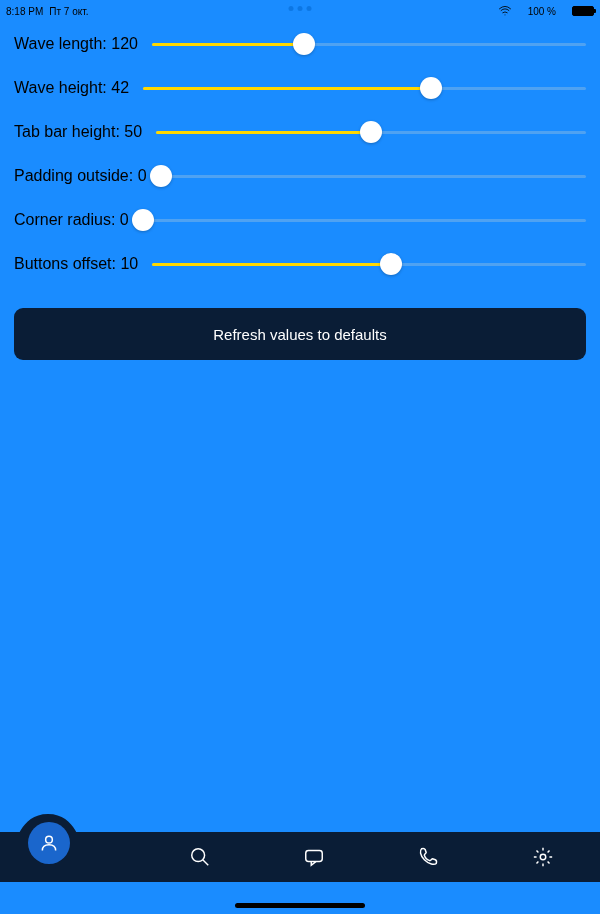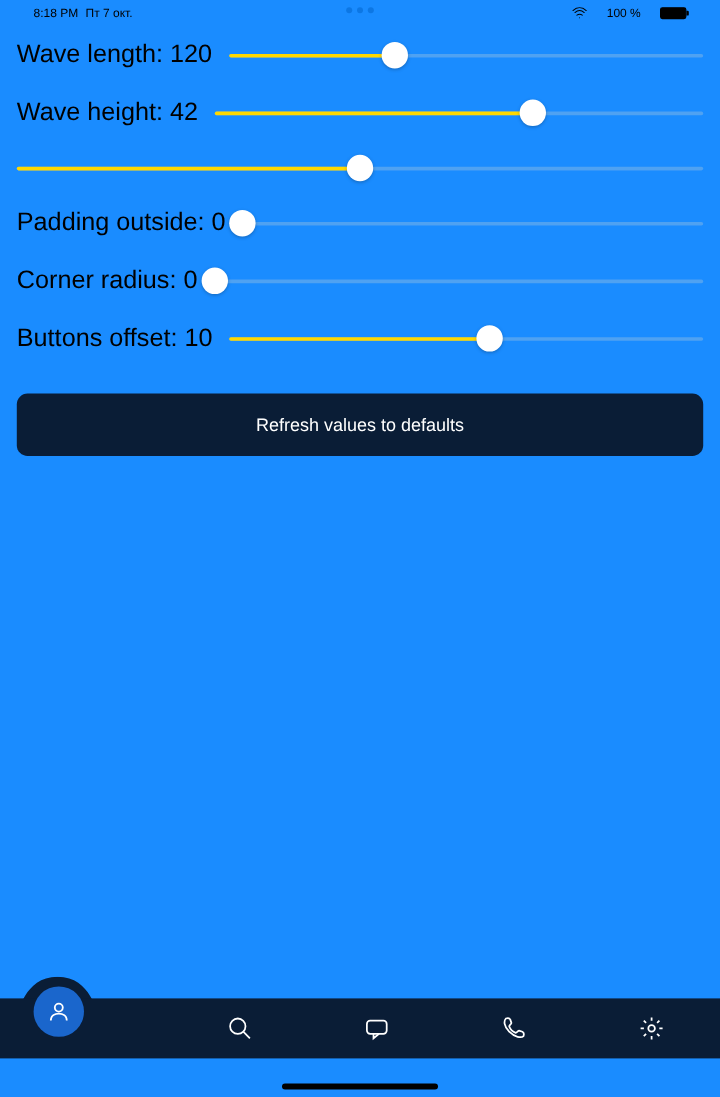--- a/index.html
+++ b/index.html
@@ -7,37 +7,37 @@
     body {
       background: #1a8cff;
       font-family: -apple-system, "Helvetica Neue", Arial, sans-serif;
       position: relative;
     }
     
     .status-bar {
       height: 22px;
       display: flex;
       align-items: center;
-      padding: 0 28px;
+      padding: 0 6px;
       font-size: 10px;
       color: #000;
       justify-content: space-between;
     }
     .status-left { display: flex; gap: 6px; align-items: center; }
     .status-right { display: flex; gap: 16px; align-items: center; }
     .dots { position:absolute; left:50%; top:6px; transform:translateX(-50%); display:flex; gap:4px; }
     .dots span { width:5px; height:5px; border-radius:50%; background:#0066cc88; }
     .wifi { width:14px; height:10px; }
     .battery { width:22px; height:10px; border:1px solid #000; border-radius:2px; position:relative; background:#000; }
     .battery::after { content:""; position:absolute; right:-3px; top:2px; width:2px; height:4px; background:#000; border-radius:0 1px 1px 0; }
 
     
     .settings { padding: 12px 14px 0 14px; }
     .row { display:flex; align-items:center; margin-bottom: 24px; }
-    .row .label { font-size: 21px; color:#000; white-space:nowrap; margin-right:14px; }
+    .row .label { font-size: 16px; color:#000; white-space:nowrap; margin-right:14px; }
     .slider {
       flex:1;
       position:relative;
       height:20px;
       display:flex;
       align-items:center;
     }
     .track { position:absolute; left:0; right:0; height:3px; background:#6badecaa; border-radius:2px; }
     .fill { position:absolute; left:0; height:3px; background:#ffd800; border-radius:2px; }
     .thumb { position:absolute; width:22px; height:22px; background:#fff; border-radius:50%; transform:translateX(-11px); box-shadow:0 1px 3px rgba(0,0,0,.25);}
@@ -139,20 +139,21 @@
     </div>
     <div class="row">
       <div class="label">Wave height: 42</div>
       <div class="slider">
         <div class="track"></div>
         <div class="fill" style="width: 65%;"></div>
         <div class="thumb" style="left: 65%;"></div>
       </div>
     </div>
     <div class="row">
+      <div class="label">Tab bar height: 50</div>
       <div class="slider">
         <div class="track"></div>
         <div class="fill" style="width: 50%;"></div>
         <div class="thumb" style="left: 50%;"></div>
       </div>
     </div>
     <div class="row">
       <div class="label">Padding outside: 0</div>
       <div class="slider">
         <div class="track"></div>

